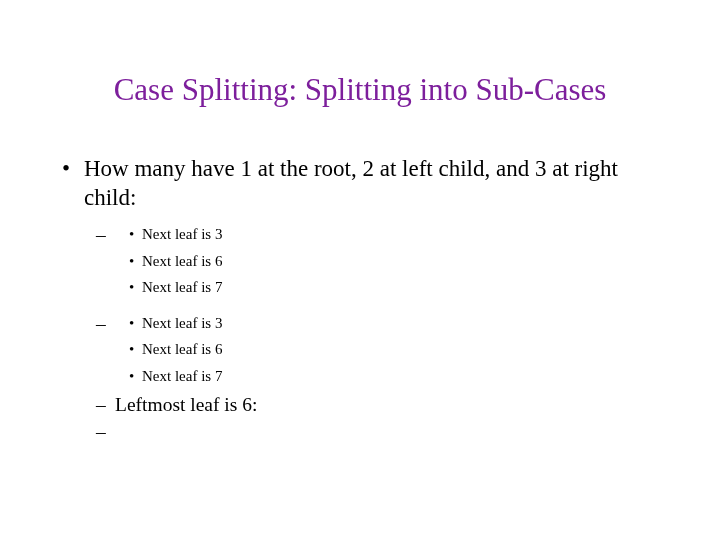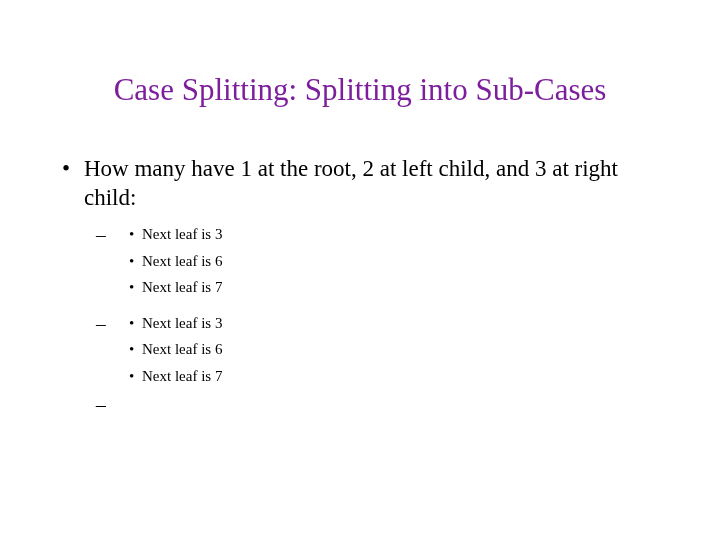--- a/index.html
+++ b/index.html
@@ -159,20 +159,21 @@
         </div>
         <div class="lvl3">
           <span class="bullet">•</span>
           <span class="txt">Next leaf is 7</span>
         </div>
       </div>
     </div>
 
     <div class="lvl2 tight">
       <span class="bullet">–</span>
+      <span class="txt">Leftmost leaf is 6:</span>
     </div>
 
     <div class="lvl2 tight">
       <span class="bullet">–</span>
     </div>
 
   </div>
 </div>
 
 </body></html>

